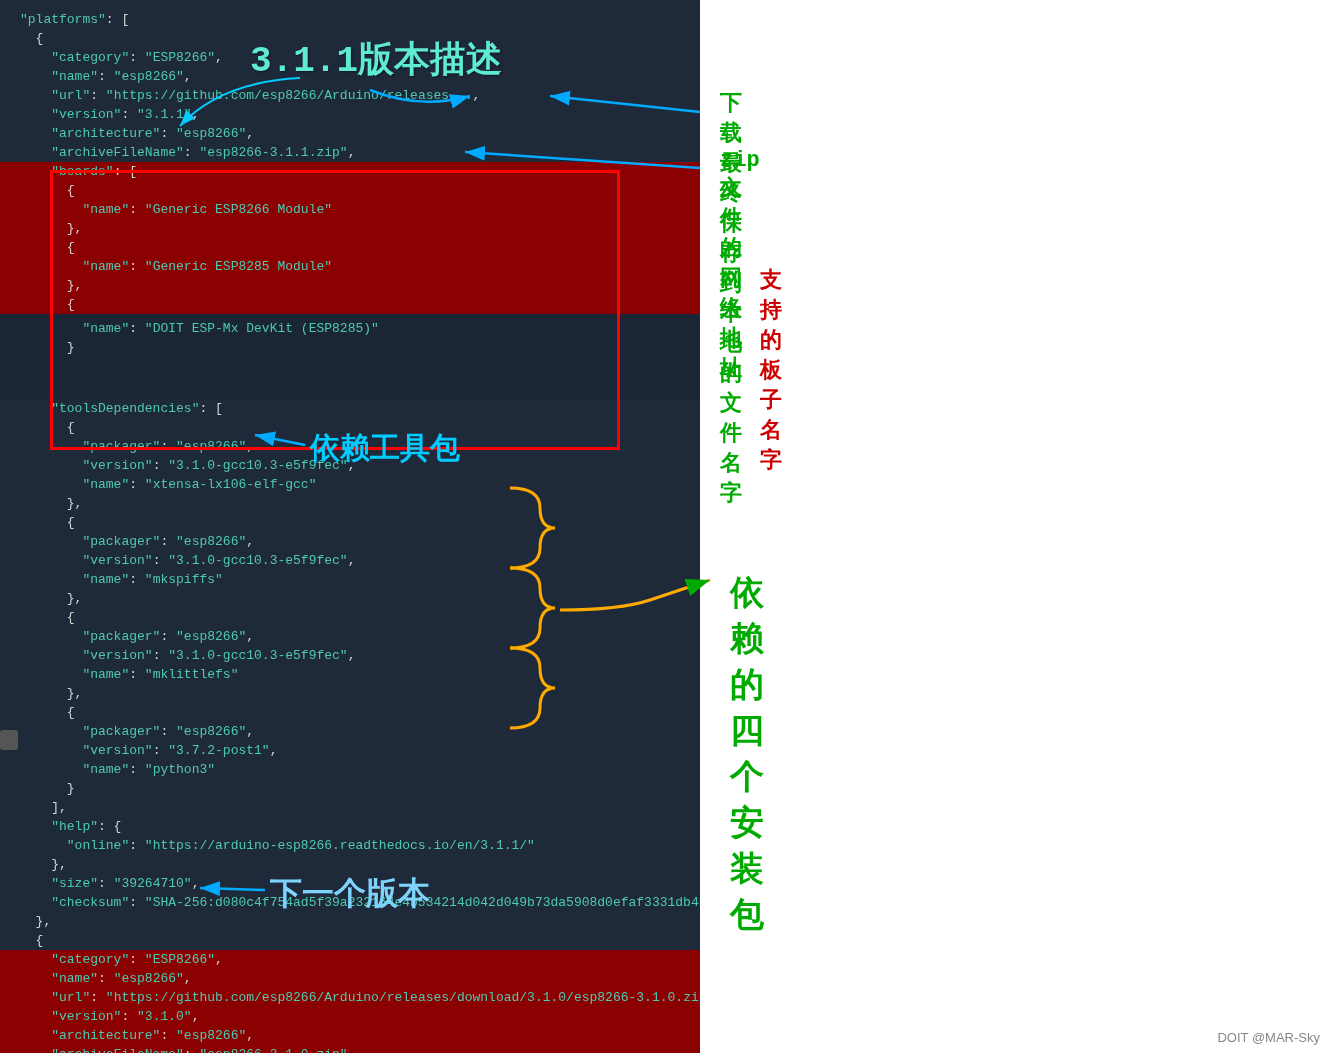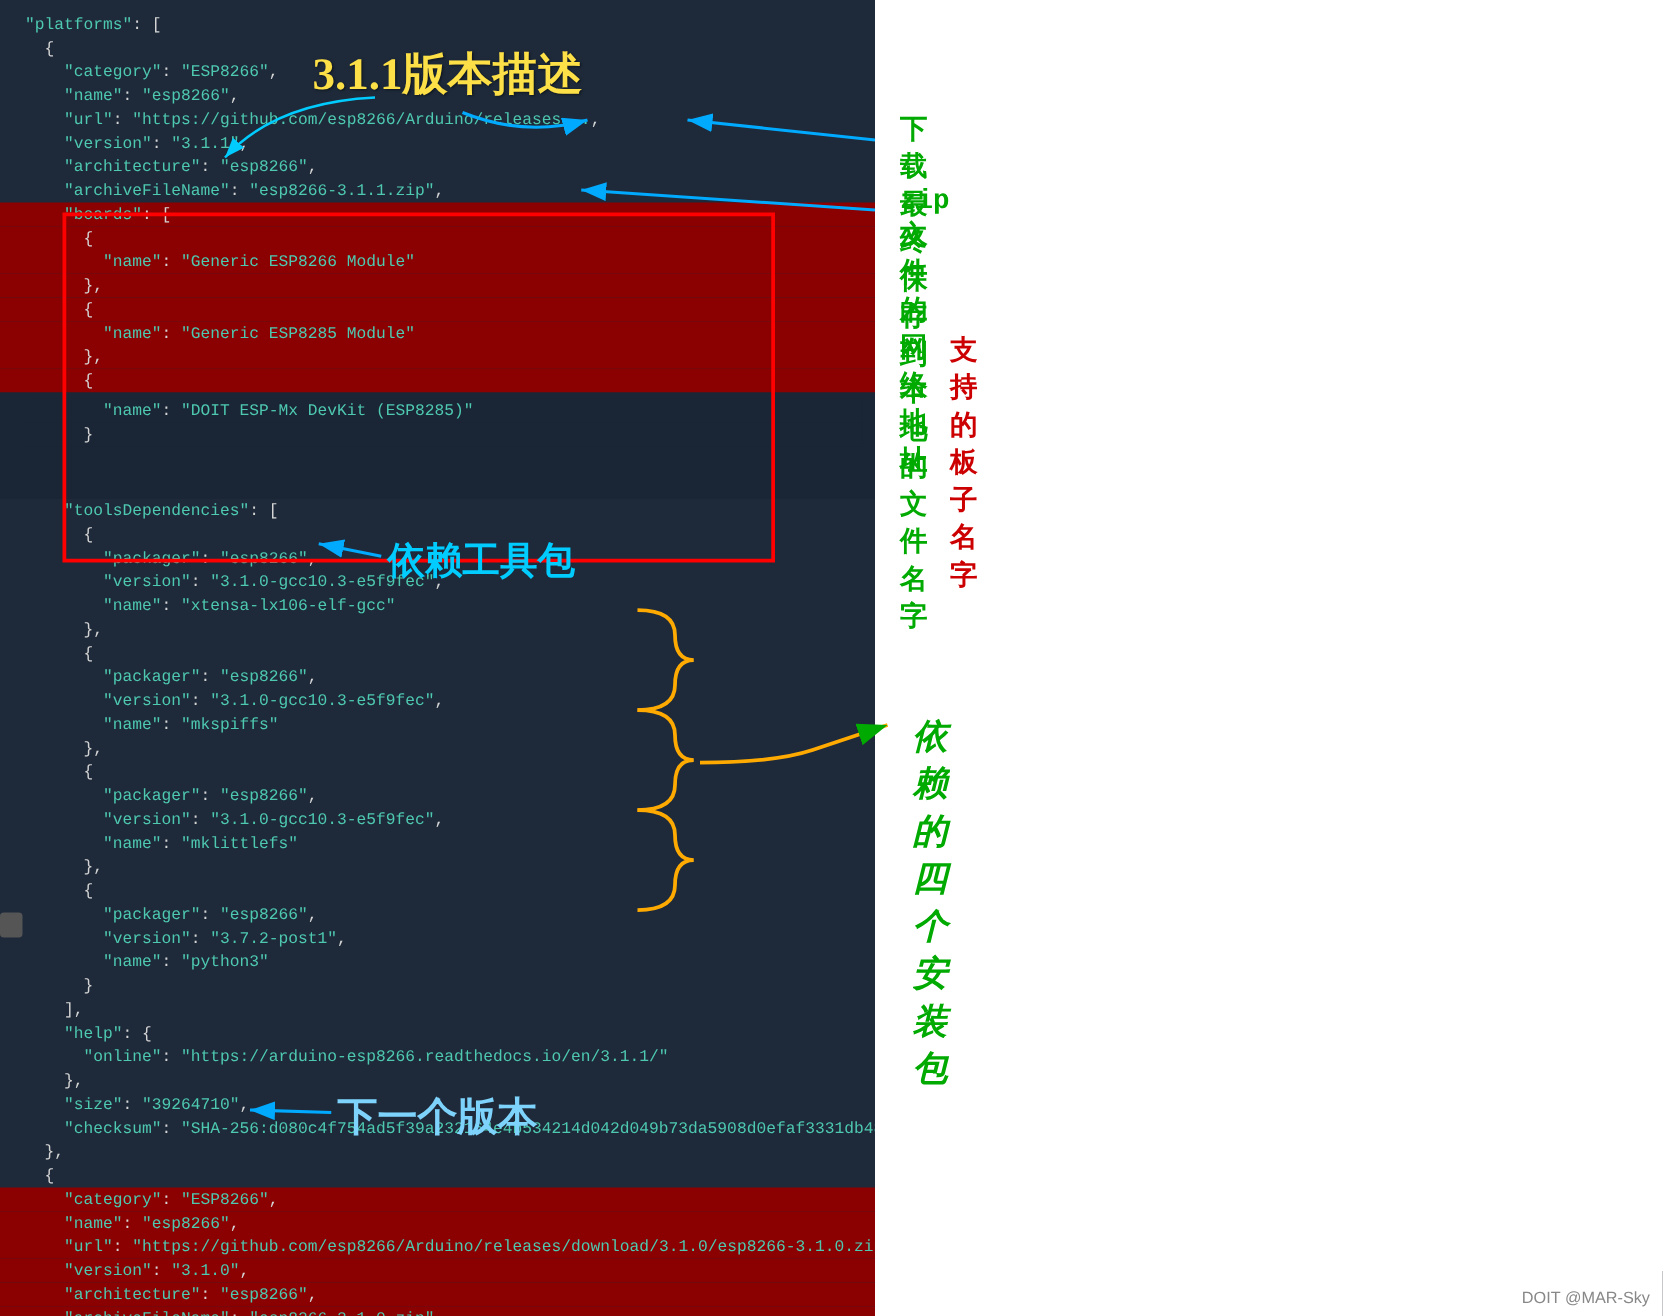--- a/index.html
+++ b/index.html
@@ -80,23 +80,23 @@
       z-index: 20;
     }
 
     
     .title-annotation {
       position: absolute;
       top: 35px;
       left: 250px;
       font-size: 36px;
       font-weight: bold;
-      color: #fde047;
+      color: #5eead4;
       z-index: 30;
-      font-family: Liberation Serif, serif;
+      font-family: Liberation Mono, monospace;
       text-shadow: 1px 1px 2px rgba(0,0,0,0.5);
     }
 
     
     .watermark {
       position: absolute;
       bottom: 8px;
       right: 10px;
       font-size: 13px;
       color: #888;
@@ -181,21 +181,21 @@
 
   <div style="position:absolute; top:148px; left:20px;">
     <span class="annotation annotation-green">最终保存到本地的文件名字</span>
   </div>
 
   <div style="position:absolute; top:265px; left:60px;">
     <span class="annotation annotation-red">支持的板子名字</span>
   </div>
 
   <div style="position:absolute; top:570px; left:30px;">
-    <span class="annotation annotation-green" style="font-size:28px;font-style:italic;">依赖的四个安装包</span>
+    <span class="annotation annotation-green" style="font-size:34px;">依赖的四个安装包</span>
   </div>
 </div>
 
 <div class="title-annotation">
   <span>3.1.1版本描述</span>
 </div>
 
 <svg class="arrow-container" viewBox="0 0 1330 1053">
 
   <defs>

